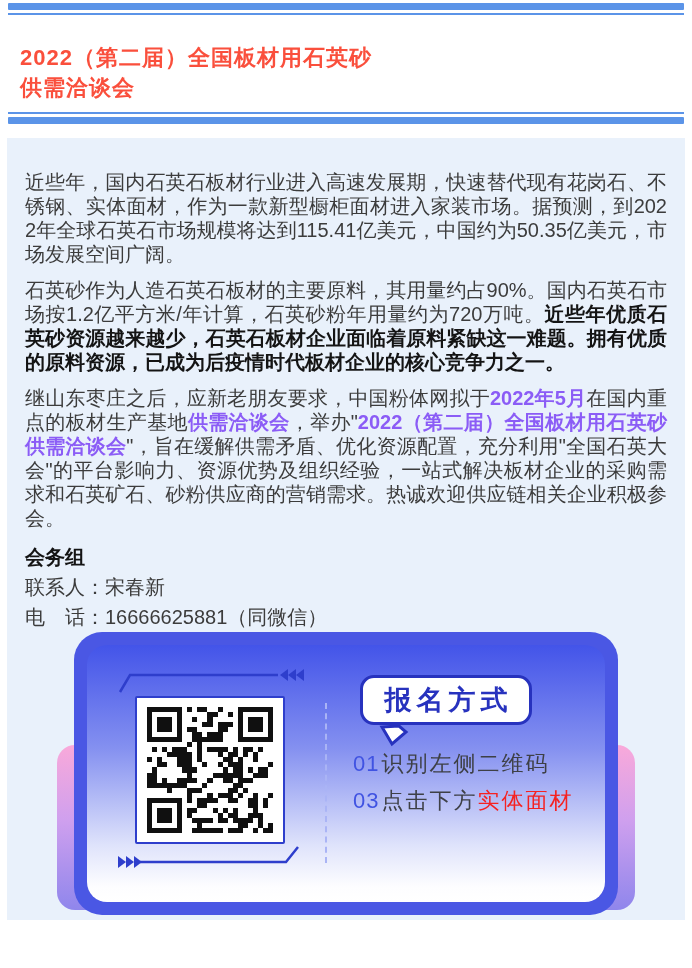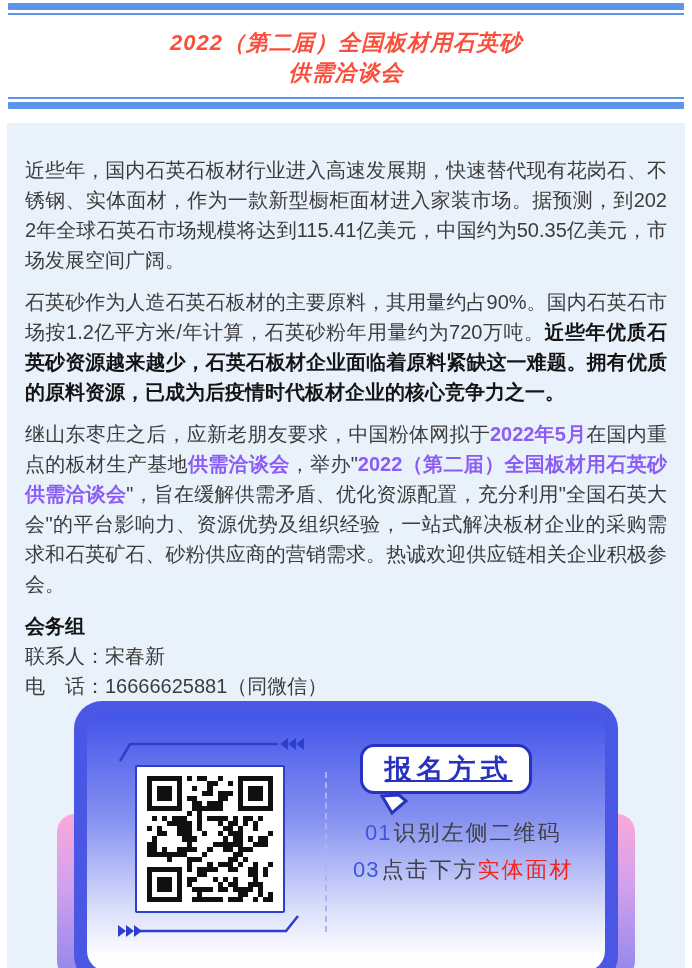--- a/index.html
+++ b/index.html
@@ -8,31 +8,31 @@
     position:relative; width:692px; height:968px; margin:0 auto;
     background:#fff; overflow:hidden;
     font-family:"Liberation Sans","DejaVu Sans",sans-serif;
   }
   
   .rule { margin:0 8px; background:#5b94e8; }
   .rule.thick { height:7px; margin-top:3px; border-radius:1px; }
   .rule.thin  { height:2px; margin-top:3px; }
   .rule.thin2 { height:2px; margin-top:0; }
   .rule.thick2{ height:7px; margin-top:3px; margin-bottom:0; border-radius:1px; }
-  .title-block { padding:13px 20px 9px; text-align:center;font-style:italic; }
+  .title-block { padding:28px 20px 9px; text-align:left; }
   .title-line {
     font-size:22px; font-weight:bold; color:#fa4f3c; line-height:30px;
     letter-spacing:1px;
   }
   
   .panel {
     margin:14px 7px 0; background:#e9f1fb; padding:32px 18px 5px;
   }
   .para {
-    font-size:20px; line-height:30px; color:#3c3c3c; margin-bottom:12px;
+    font-size:20px; line-height:24px; color:#3c3c3c; margin-bottom:12px;
     text-align:justify; word-break:break-all;
   }
   .para b { color:#141414; }
   .red-b { color:#8b5cf6; font-weight:bold; }
   .contact { font-size:20px; line-height:30px; color:#3c3c3c; }
   .contact .grp { font-weight:bold; color:#141414; }
   
   .promo-wrap { position:relative; width:544px; height:283px; margin:0 auto; }
   .pink-backdrop {
     position:absolute; left:-17px; right:-17px; top:113px; bottom:5px;
@@ -55,24 +55,23 @@
   .divider {
     position:absolute; left:238px; top:58px; height:160px; width:0;
     border-left:2px dashed #aab4f5;
   }
   .bubble {
     position:absolute; left:273px; top:30px; width:172px; height:50px;
     background:#fff; border:3px solid #2732be; border-radius:14px;
     display:flex; align-items:center; justify-content:center;
     font-size:27px; font-weight:bold; color:#2732be; letter-spacing:5px;
     text-indent:5px;
-    text-decoration:underline;
   }
   .bubble-tail { position:absolute; left:292px; top:80px; }
-  .steps { position:absolute; left:266px; top:100px;text-align:center; }
+  .steps { position:absolute; left:266px; top:100px; }
   .step-row { height:37px; line-height:37px; font-size:22px; letter-spacing:2px; white-space:nowrap; }
   .step-num { color:#4053e2; letter-spacing:1px; margin-right:2px; }
   .step-txt { color:#3e4046; }
   .step-link { color:#f52222; }
 </style>
 </head>
 <body>
 
 <div class="page">
 

